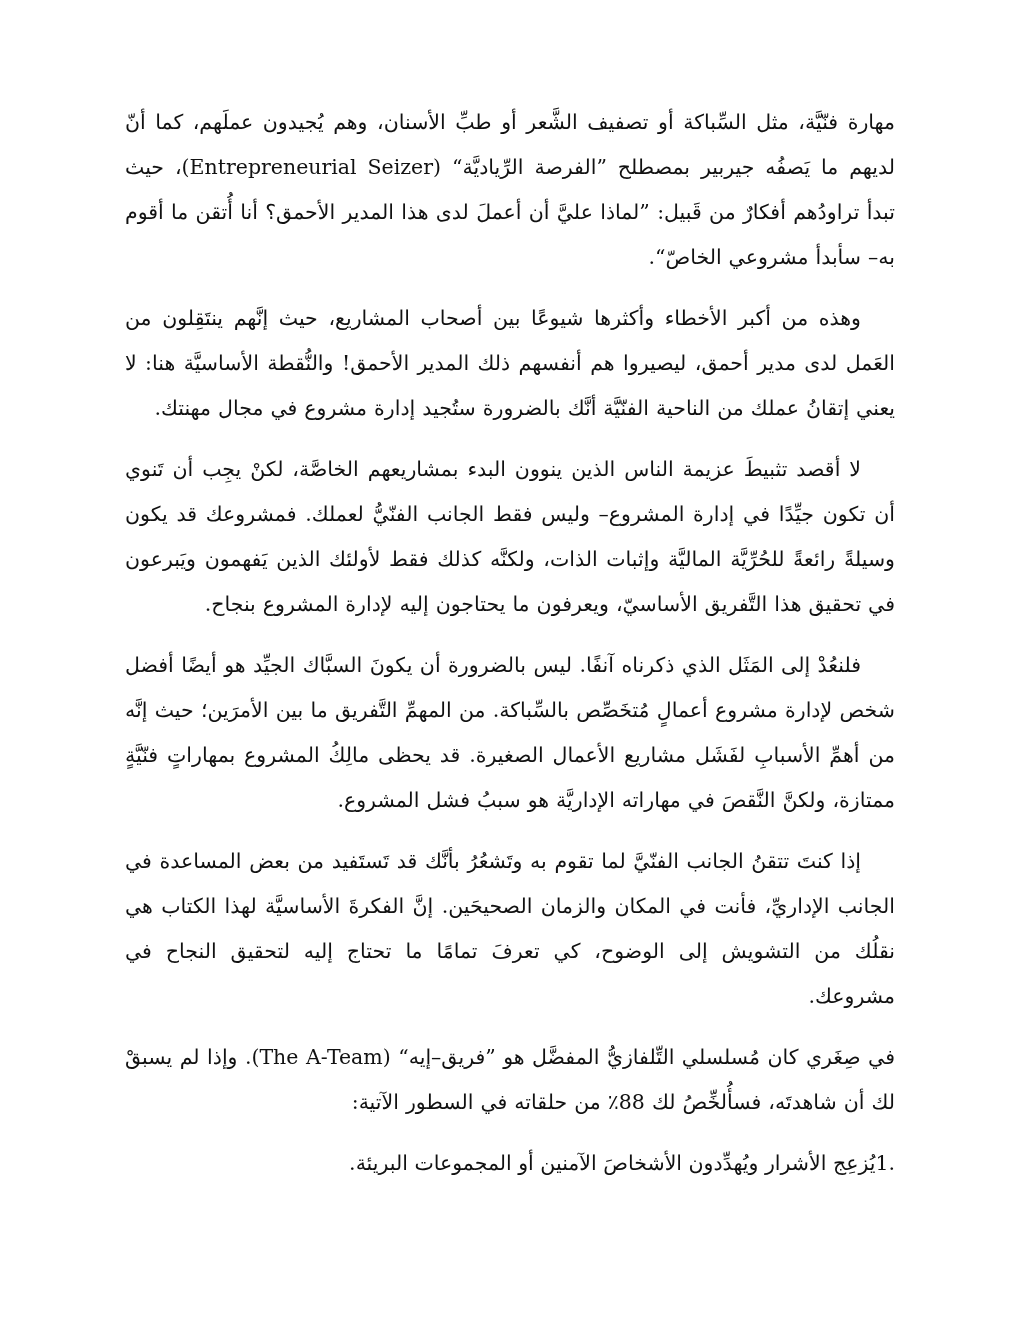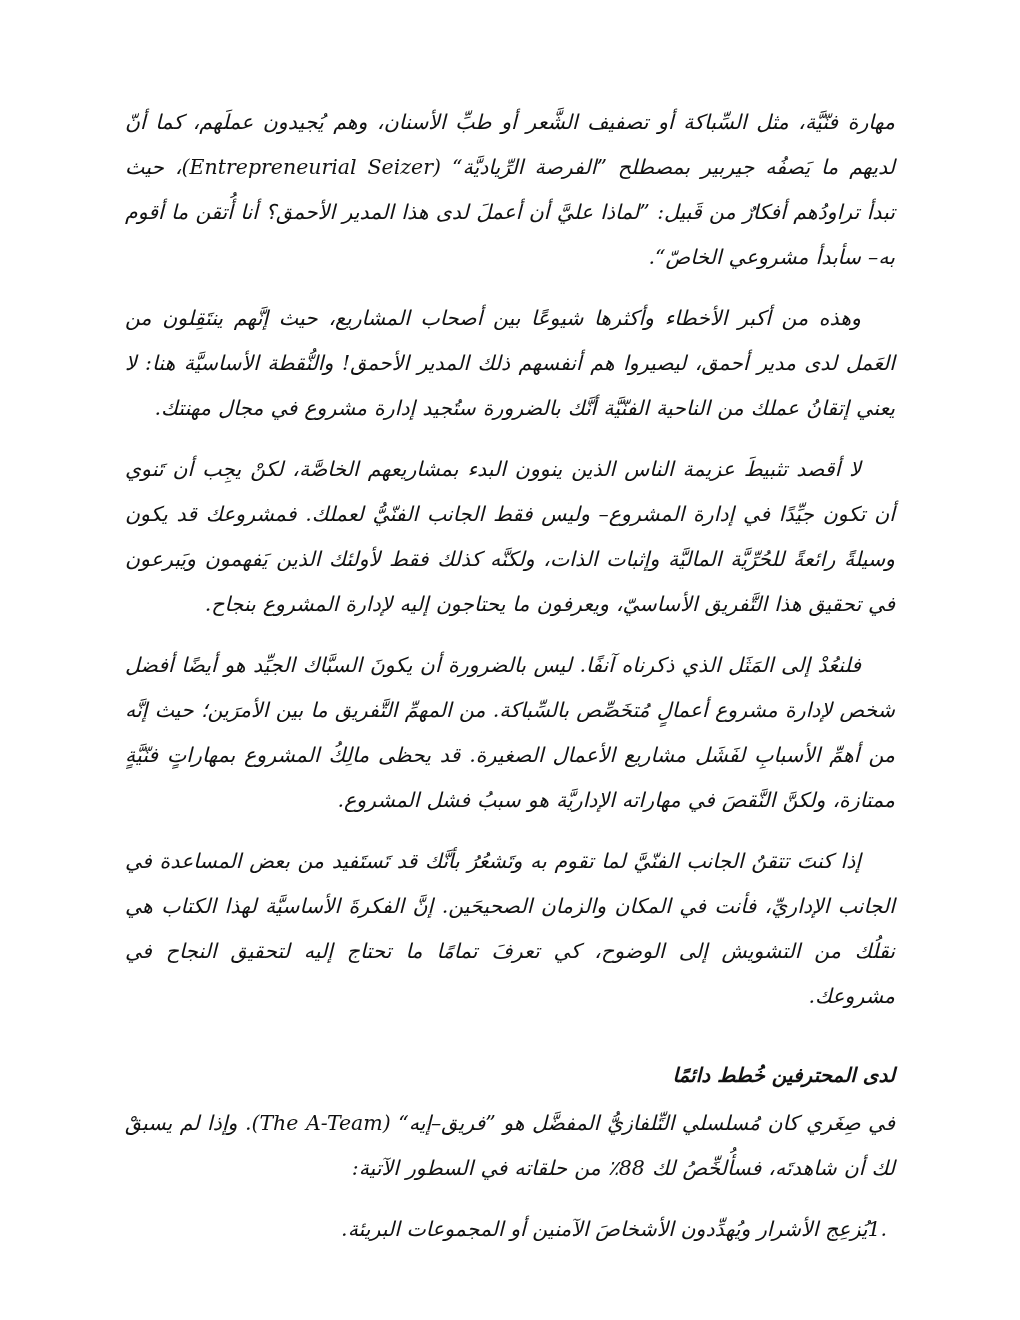--- a/index.html
+++ b/index.html
@@ -17,21 +17,20 @@
     -webkit-font-smoothing: antialiased;
   }
 
   .page {
     position: relative;
     width: 1020px;
     height: 1320px;
     background: #ffffff;
     box-sizing: border-box;
     padding: 100px 125px 110px 125px;
-    font-style: italic;
   }
 
   .content {
     direction: rtl;
     text-align: justify;
     text-align-last: right;
   }
 
   p.para {
     margin: 0 0 16px 0;
@@ -64,21 +63,21 @@
   }
 
   ol.numbered-list {
     margin: 10px 0 14px 0;
     padding: 0;
     list-style: none;
     counter-reset: itemno;
   }
 
   ol.numbered-list > li {
-    margin: 0 8px 14px 0;
+    margin: 0 0 14px 0;
     font-family: "DejaVu Serif", "Liberation Serif", serif;
     font-size: 20.5px;
     line-height: 45px;
     text-align: justify;
     text-align-last: right;
     direction: rtl;
   }
 
   ol.numbered-list > li .li-number {
     font-family: "DejaVu Serif", "Liberation Serif", serif;
@@ -96,21 +95,20 @@
     <p class="para">مهارة فنّيَّة، مثل السِّباكة أو تصفيف الشَّعر أو طبِّ الأسنان، وهم يُجيدون عملَهم، كما أنّ لديهم ما يَصفُه جيربير بمصطلح ”الفرصة الرِّياديَّة“ (Entrepreneurial Seizer)، حيث تبدأ تراودُهم أفكارٌ من قَبيل: ”لماذا عليَّ أن أعملَ لدى هذا المدير الأحمق؟ أنا أُتقن ما أقوم به– سأبدأ مشروعي الخاصّ“.</p>
 
     <p class="para">وهذه من أكبر الأخطاء وأكثرها شيوعًا بين أصحاب المشاريع، حيث إنَّهم ينتَقِلون من العَمل لدى مدير أحمق، ليصيروا هم أنفسهم ذلك المدير الأحمق! والنُّقطة الأساسيَّة هنا: لا يعني إتقانُ عملك من الناحية الفنّيَّة أنَّك بالضرورة ستُجيد إدارة مشروع في مجال مهنتك.</p>
 
     <p class="para">لا أقصد تثبيطَ عزيمة الناس الذين ينوون البدء بمشاريعهم الخاصَّة، لكنْ يجِب أن تَنوي أن تكون جيِّدًا في إدارة المشروع– وليس فقط الجانب الفنّيُّ لعملك. فمشروعك قد يكون وسيلةً رائعةً للحُرِّيَّة الماليَّة وإثبات الذات، ولكنَّه كذلك فقط لأولئك الذين يَفهمون ويَبرعون في تحقيق هذا التَّفريق الأساسيّ، ويعرفون ما يحتاجون إليه لإدارة المشروع بنجاح.</p>
 
     <p class="para">فلنعُدْ إلى المَثَل الذي ذكرناه آنفًا. ليس بالضرورة أن يكونَ السبَّاك الجيِّد هو أيضًا أفضل شخص لإدارة مشروع أعمالٍ مُتخَصِّص بالسِّباكة. من المهمِّ التَّفريق ما بين الأمرَين؛ حيث إنَّه من أهمِّ الأسبابِ لفَشَل مشاريع الأعمال الصغيرة. قد يحظى مالِكُ المشروع بمهاراتٍ فنّيَّةٍ ممتازة، ولكنَّ النَّقصَ في مهاراته الإداريَّة هو سببُ فشل المشروع.</p>
 
     <p class="para">إذا كنتَ تتقنُ الجانب الفنّيَّ لما تقوم به وتَشعُرُ بأنَّك قد تَستَفيد من بعض المساعدة في الجانب الإداريِّ، فأنت في المكان والزمان الصحيحَين. إنَّ الفكرةَ الأساسيَّة لهذا الكتاب هي نقلُك من التشويش إلى الوضوح، كي تعرفَ تمامًا ما تحتاج إليه لتحقيق النجاح في مشروعك.</p>
 
-    <h2 class="section-heading">لدى المحترفين خُطط دائمًا</h2>
 
     <p class="para no-indent">في صِغَري كان مُسلسلي التِّلفازيُّ المفضَّل هو ”فريق–إيه“ (The A-Team). وإذا لم يسبقْ لك أن شاهدتَه، فسأُلخِّصُ لك 88٪ من حلقاته في السطور الآتية:</p>
 
     <ol class="numbered-list">
       <li><span class="li-number">1.</span><span>يُزعِج الأشرار ويُهدِّدون الأشخاصَ الآمنين أو المجموعات البريئة.</span></li>
 
     </ol>
 
   </div>
 </div>

